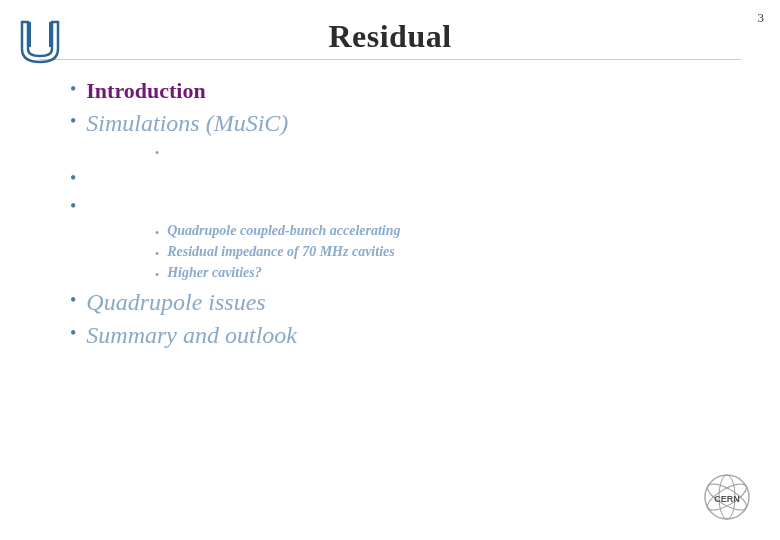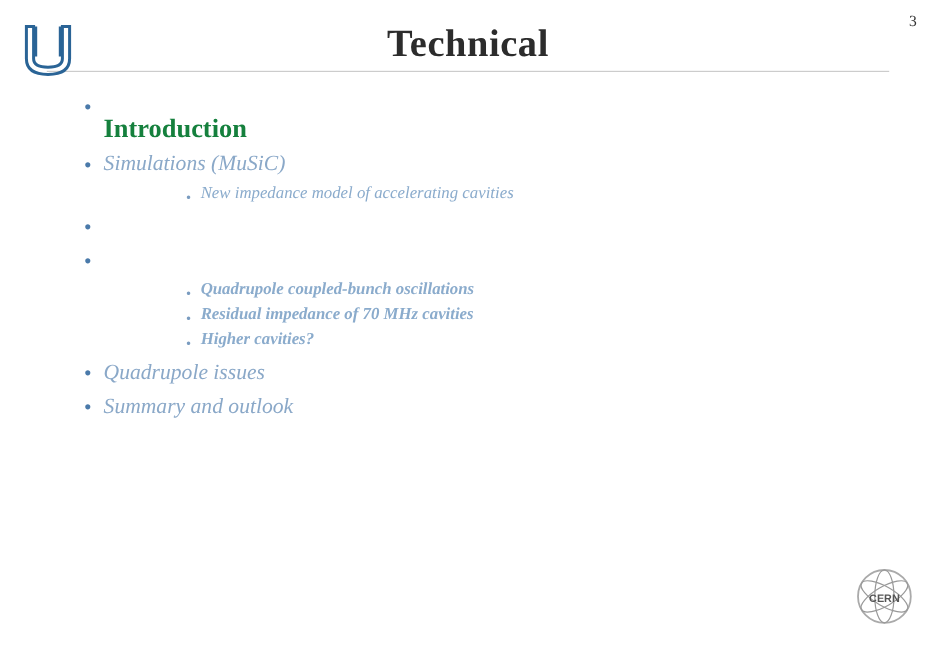--- a/index.html
+++ b/index.html
@@ -55,31 +55,30 @@
 
     .bullet {
       font-size: 18px;
       color: #4a7aaa;
       margin-right: 10px;
       margin-top: 1px;
       flex-shrink: 0;
     }
 
     .item-text {
-      font-size: 18px;
+      font-size: 24px;
       color: #8aa8c8;
       font-style: italic;
     }
 
     .item-text.active {
-      color: #15803d;
+      color: #701a75;
       font-weight: bold;
       font-style: normal;
       font-size: 22px;
-      margin-top: 16px;
     }
 
     .sub-items {
       padding-left: 85px;
       margin-bottom: 6px;
     }
 
     .sub-item {
       display: flex;
       align-items: flex-start;
@@ -101,21 +100,21 @@
     }
 
     .sub-item-text.bold-sub {
       font-weight: bold;
     }
 
     
     .cern-logo {
       position: absolute;
       bottom: 18px;
-      right: 18px;
+      right: 28px;
       width: 50px;
       height: 50px;
     }
 
     
     .title-line {
       width: 90%;
       margin: 4px auto 0 auto;
       height: 1px;
       background: #ccc;
@@ -129,52 +128,51 @@
 
     <path d="M8 8 L8 35 Q8 48 26 48 Q44 48 44 35 L44 8 L38 8 L38 35 Q38 42 26 42 Q14 42 14 35 L14 8 Z" fill="none" stroke="#2a6496" stroke-width="2.5"></path>
 
     <line x1="16" y1="8" x2="16" y2="33" stroke="#2a6496" stroke-width="2"></line>
     <line x1="36" y1="8" x2="36" y2="33" stroke="#2a6496" stroke-width="2"></line>
   </svg>
 </div>
 
 <div class="page-number">3</div>
 
-<div class="title">Technical</div>
+<div class="title">Residual</div>
 <div class="title-line"></div>
 
 <div class="content">
 
   <div class="item">
     <span class="bullet">•</span>
     <span class="item-text active">Introduction</span>
   </div>
 
   <div class="item">
     <span class="bullet">•</span>
     <span class="item-text">Simulations (MuSiC)</span>
   </div>
   <div class="sub-items">
     <div class="sub-item">
       <span class="sub-bullet">•</span>
-      <span class="sub-item-text">New impedance model of accelerating cavities</span>
     </div>
   </div>
 
   <div class="item">
     <span class="bullet">•</span>
   </div>
 
   <div class="item">
     <span class="bullet">•</span>
   </div>
   <div class="sub-items">
     <div class="sub-item">
       <span class="sub-bullet">•</span>
-      <span class="sub-item-text bold-sub">Quadrupole coupled-bunch oscillations</span>
+      <span class="sub-item-text bold-sub">Quadrupole coupled-bunch accelerating</span>
     </div>
     <div class="sub-item">
       <span class="sub-bullet">•</span>
       <span class="sub-item-text bold-sub">Residual impedance of 70 MHz cavities</span>
     </div>
     <div class="sub-item">
       <span class="sub-bullet">•</span>
       <span class="sub-item-text bold-sub">Higher cavities?</span>
     </div>
   </div>

